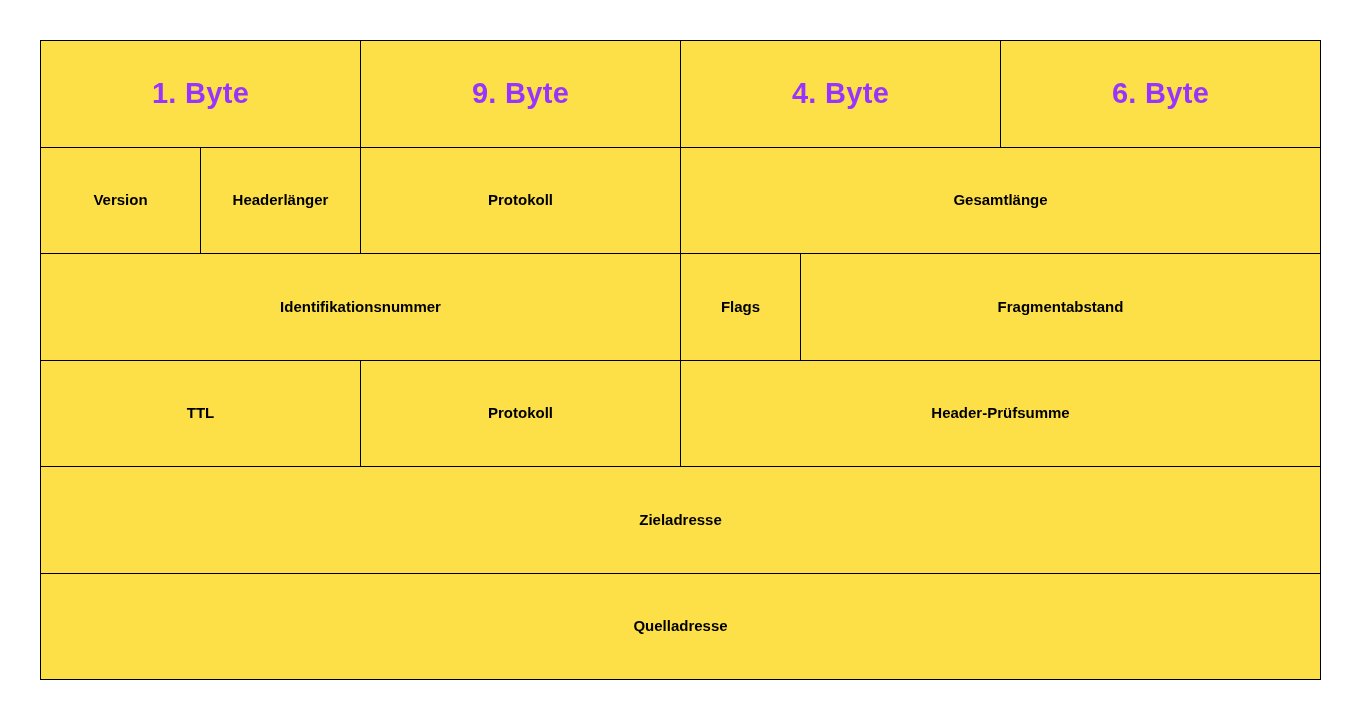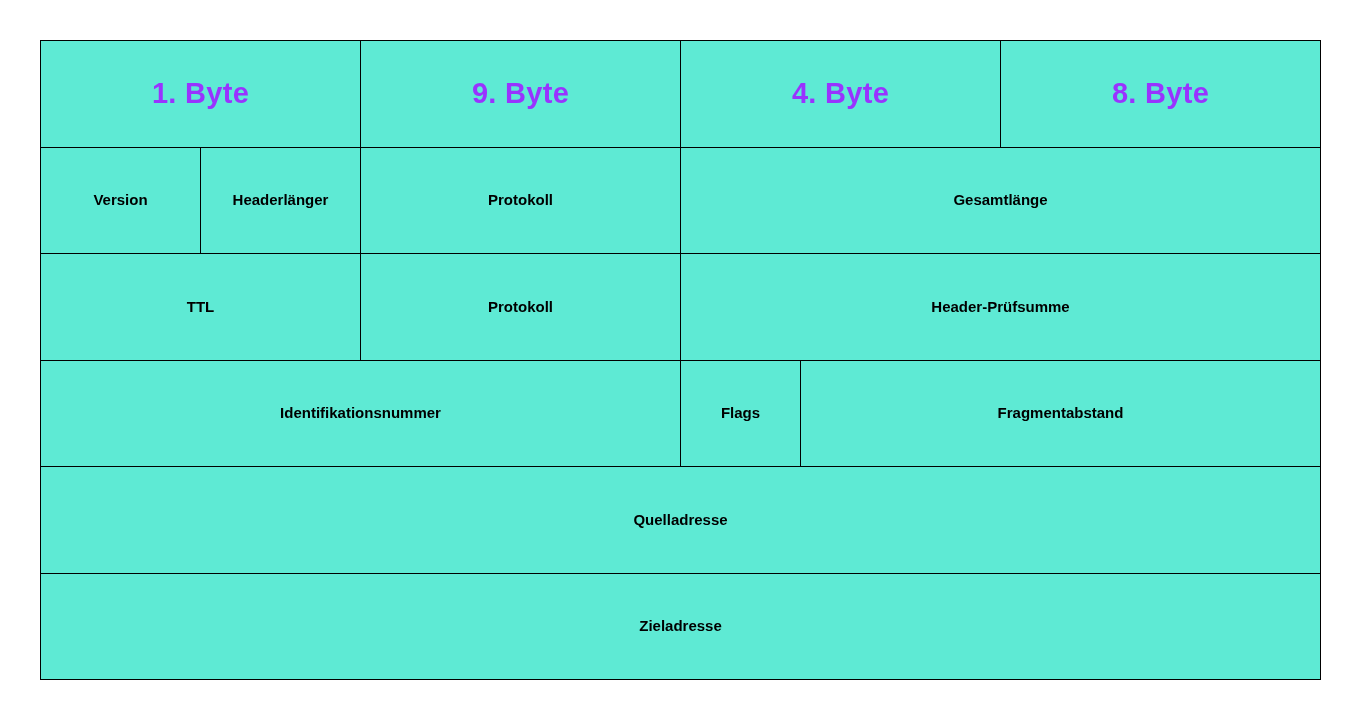--- a/index.html
+++ b/index.html
@@ -36,21 +36,21 @@
     border: 1px solid #000000;
     height: 80px;
     padding: 4px;
     text-align: center;
     vertical-align: middle;
     color: #000000;
     font-family: "Liberation Sans", sans-serif;
     font-size: 15px;
     font-weight: bold;
     line-height: 1.2;
-    background: #5eead4;
+    background: #fde047;
     white-space: nowrap;
   }
 
   
   .packet-table tr.byte-header-row td {
     font-size: 29px;
     font-weight: bold;
     color: #9933ff;
     letter-spacing: 0.3px;
   }
@@ -70,48 +70,48 @@
       <col style="width:120px">
       <col style="width:200px">
       <col style="width:320px">
     </colgroup>
     <tbody>
 
       <tr class="byte-header-row">
         <td colspan="2">1. Byte</td>
         <td colspan="1">9. Byte</td>
         <td colspan="2">4. Byte</td>
-        <td colspan="1">8. Byte</td>
+        <td colspan="1">6. Byte</td>
       </tr>
 
       <tr>
         <td>Version</td>
         <td>Headerlänger</td>
         <td>Protokoll</td>
         <td colspan="3">Gesamtlänge</td>
       </tr>
 
       <tr>
+        <td colspan="3">Identifikationsnummer</td>
+        <td>Flags</td>
+        <td colspan="2">Fragmentabstand</td>
+      </tr>
+
+      <tr>
         <td colspan="2">TTL</td>
         <td>Protokoll</td>
         <td colspan="3">Header-Prüfsumme</td>
       </tr>
 
       <tr>
-        <td colspan="3">Identifikationsnummer</td>
-        <td>Flags</td>
-        <td colspan="2">Fragmentabstand</td>
+        <td colspan="6">Zieladresse</td>
       </tr>
 
       <tr>
         <td colspan="6">Quelladresse</td>
-      </tr>
-
-      <tr>
-        <td colspan="6">Zieladresse</td>
       </tr>
 
 
 
     </tbody>
   </table>
 
 </div>
 
 </body></html>

